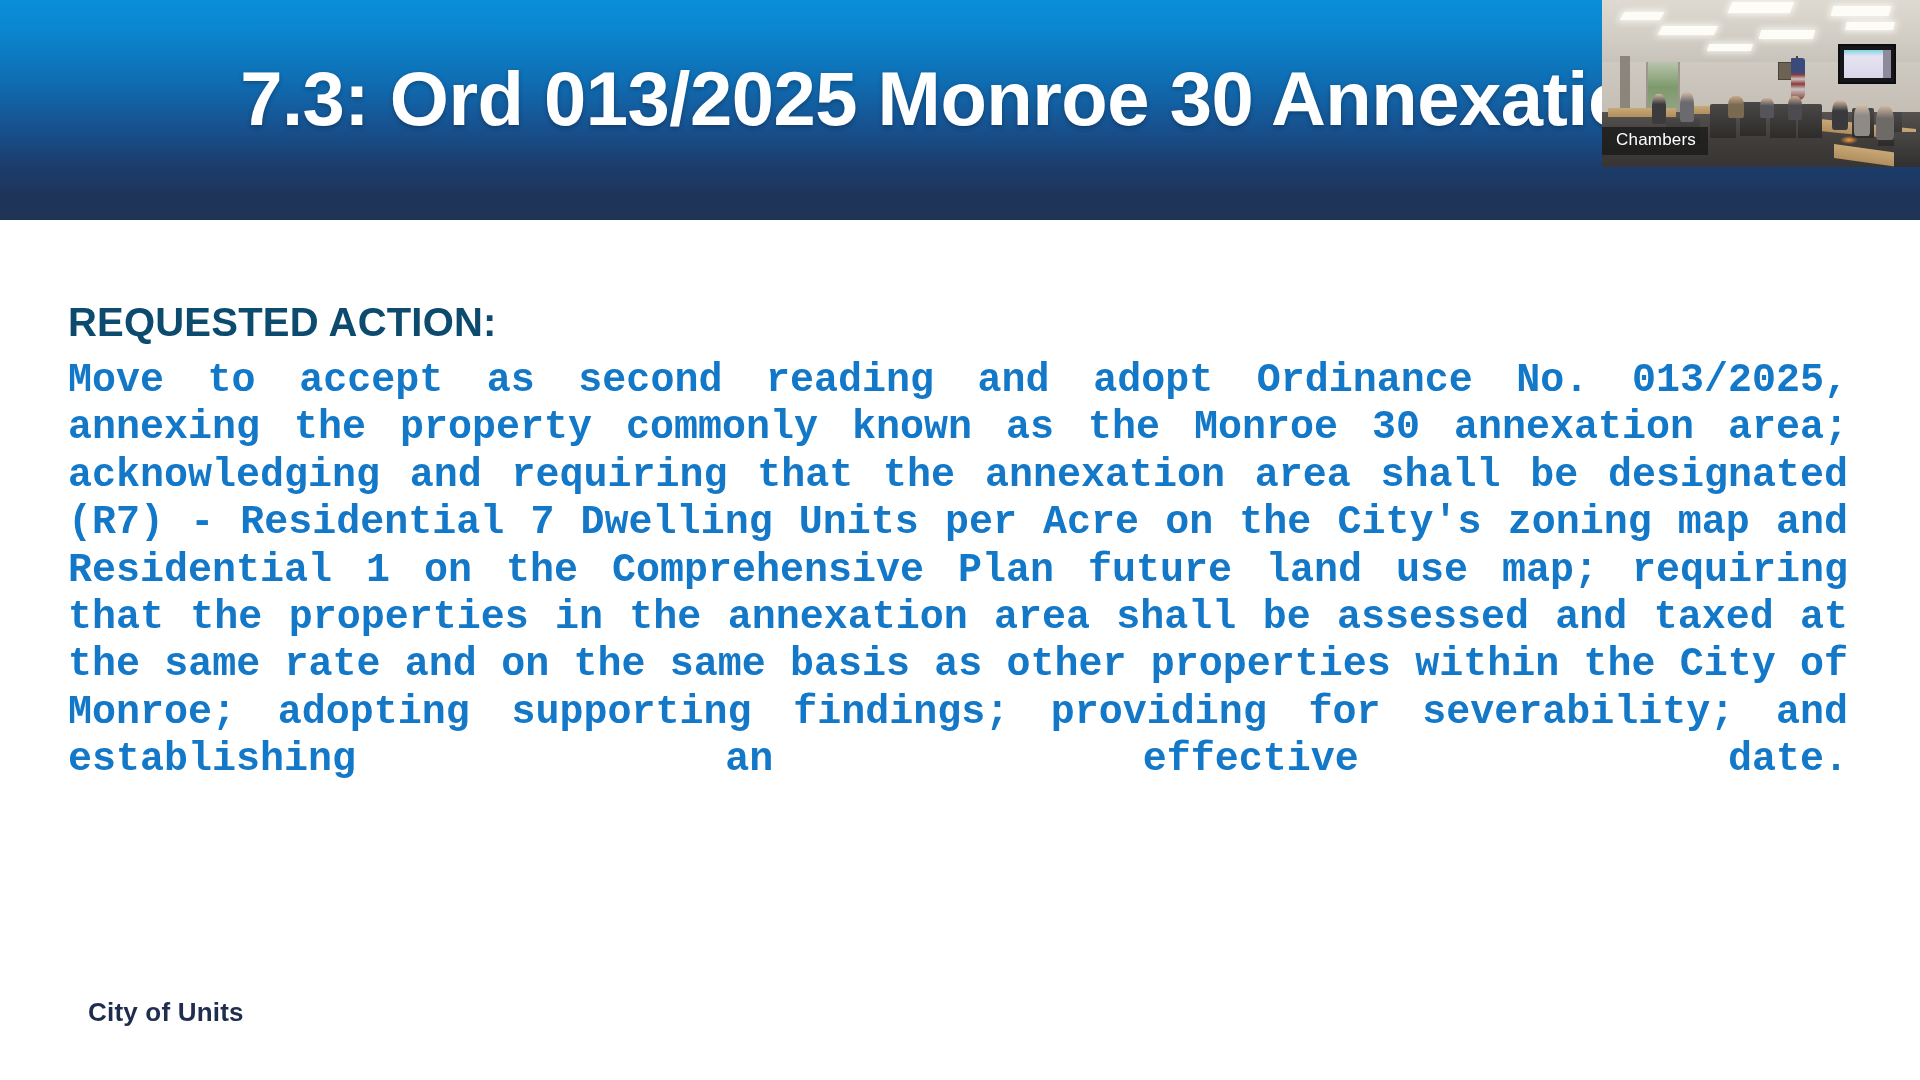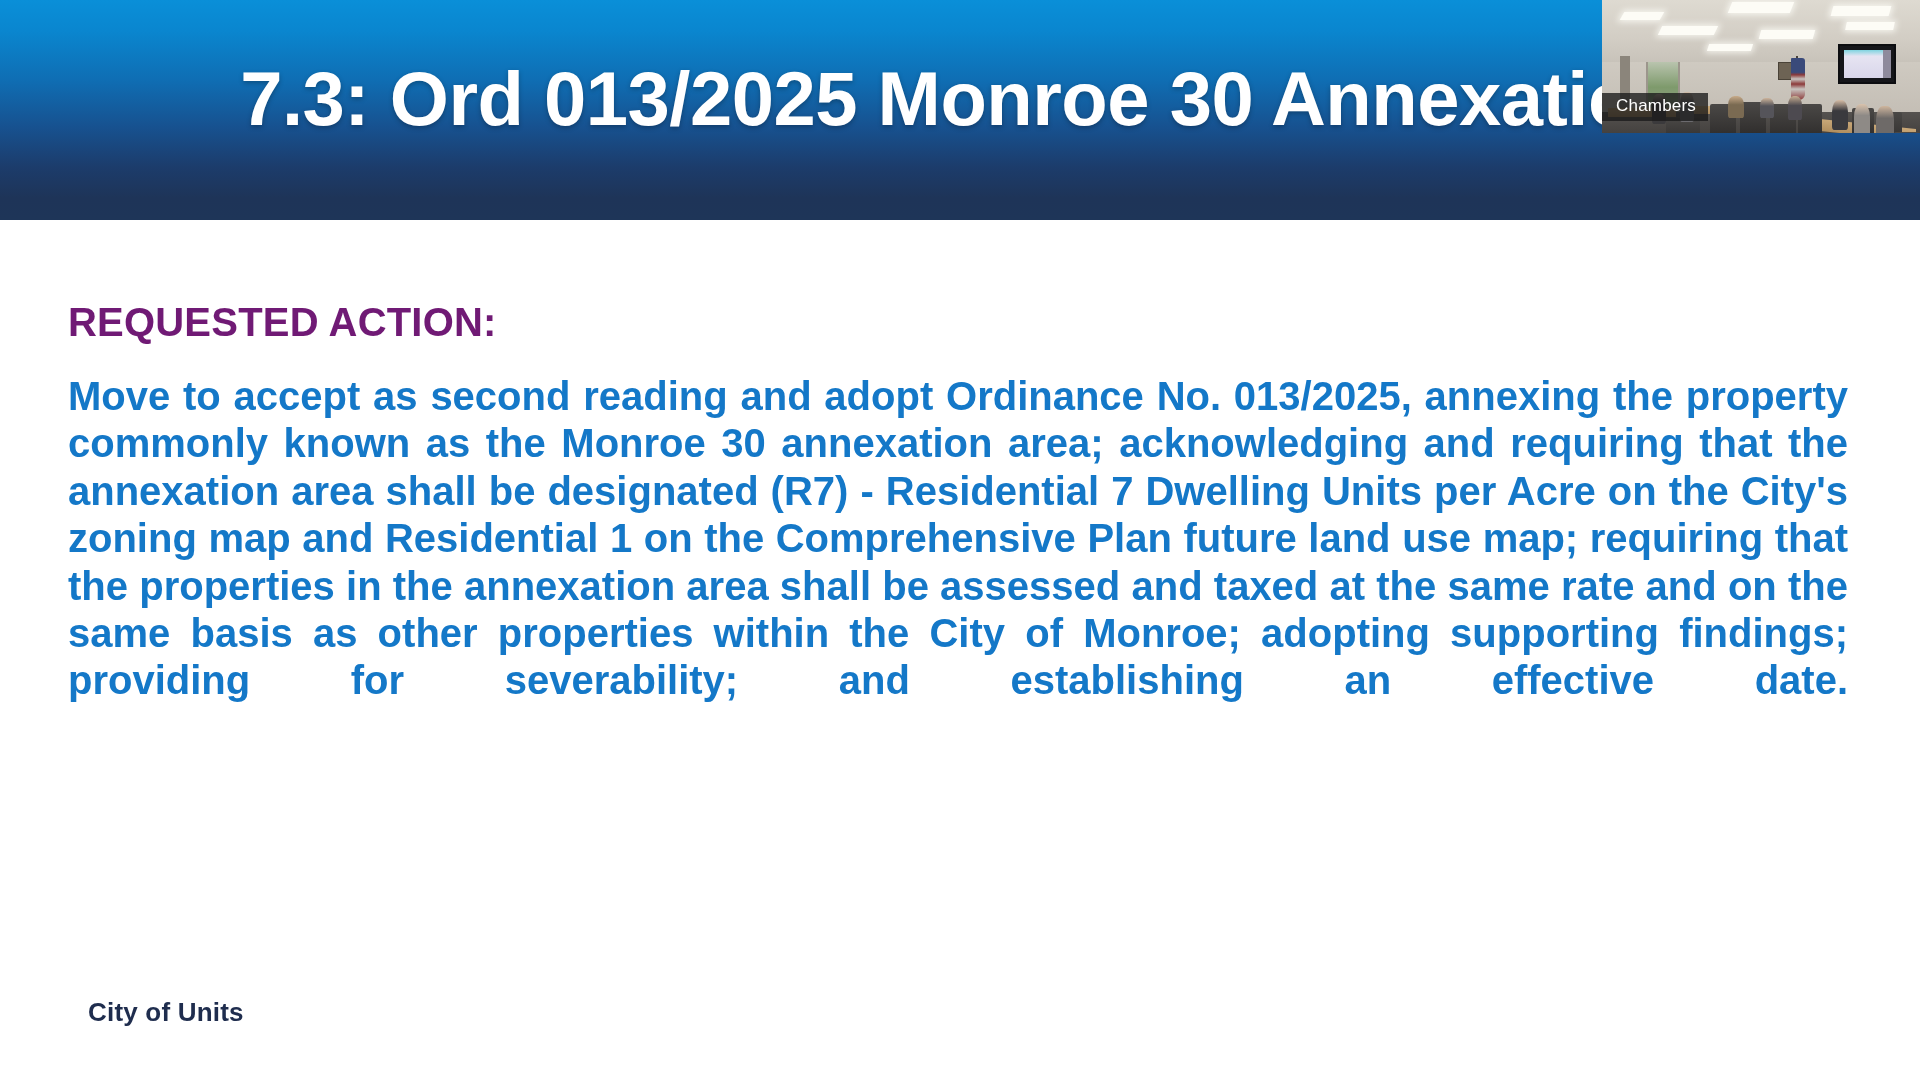--- a/index.html
+++ b/index.html
@@ -44,21 +44,21 @@
     letter-spacing:-0.5px;
     white-space:nowrap;
     text-shadow:0 2px 5px rgba(0,0,0,0.28);
     padding-bottom:24px;
   }
 
   
   #video-pip {
     position:absolute;
     left:1602px; top:0px;
-    width:318px; height:133px;
+    width:318px; height:167px;
     overflow:hidden;
     background:#6a6257;
   }
   .pip-room {
     position:absolute; inset:0;
     background:
       linear-gradient(180deg, #d8d4cb 0%, #cdc8be 26%, #b5b0a6 40%,
                       #8d8880 52%, #4e4c4a 66%, #3a3836 100%);
   }
   
@@ -192,30 +192,30 @@
     white-space:nowrap;
   }
 
   
   #content {
     position:absolute;
     left:68px; top:300px;
     width:1784px;
   }
   #requested-action-heading {
-    color:#701a75;
+    color:#0c4a6e;
     font-family:"Liberation Sans", sans-serif;
     font-size:40px;
     font-weight:700;
     letter-spacing:0.2px;
-    margin-bottom:28px;
+    margin-bottom:12px;
   }
   #action-body {
     color:#1478c8;
-    font-family:Liberation Sans, sans-serif;
+    font-family:Liberation Mono, monospace;
     font-size:40px;
     font-weight:700;
     line-height:1.185;
     text-align:justify;
     text-justify:inter-word;
     width:1780px;
     hyphens:none;
   }
   #action-body::after {
     content:"";

